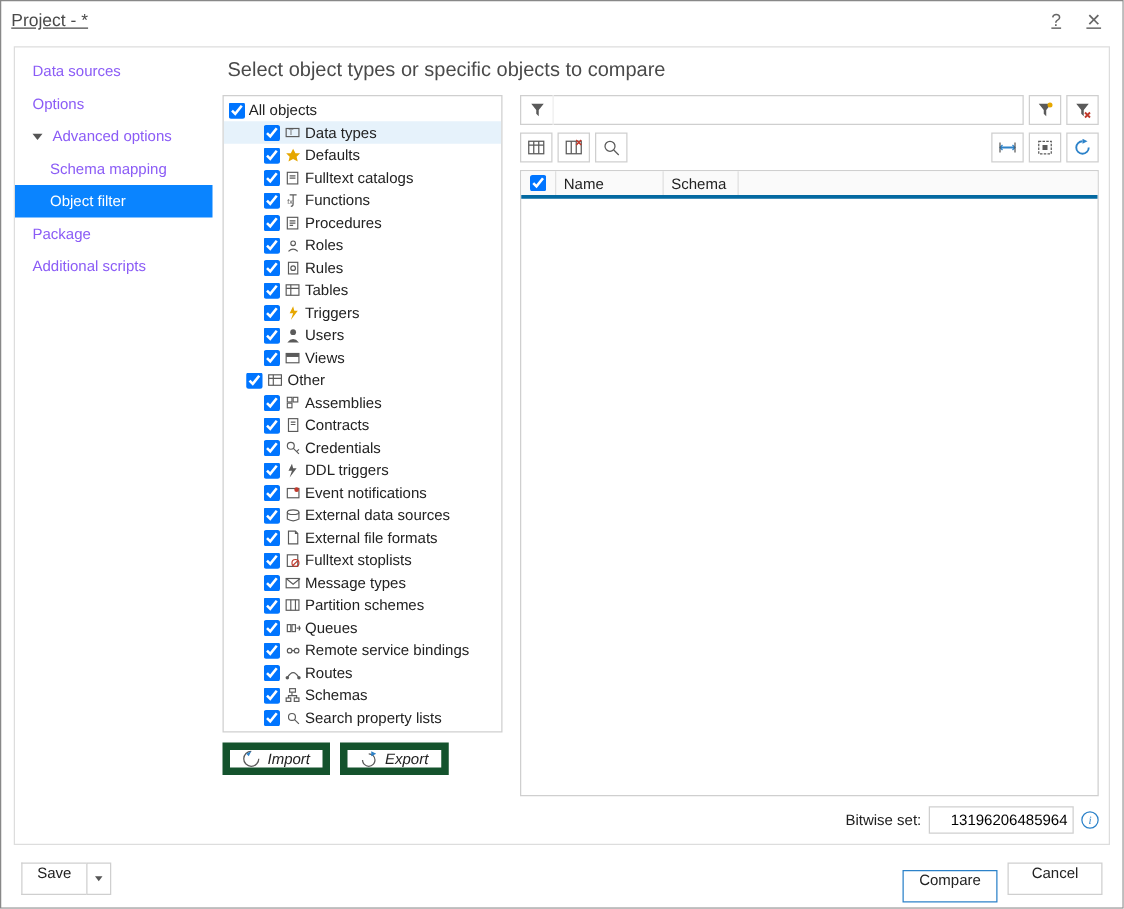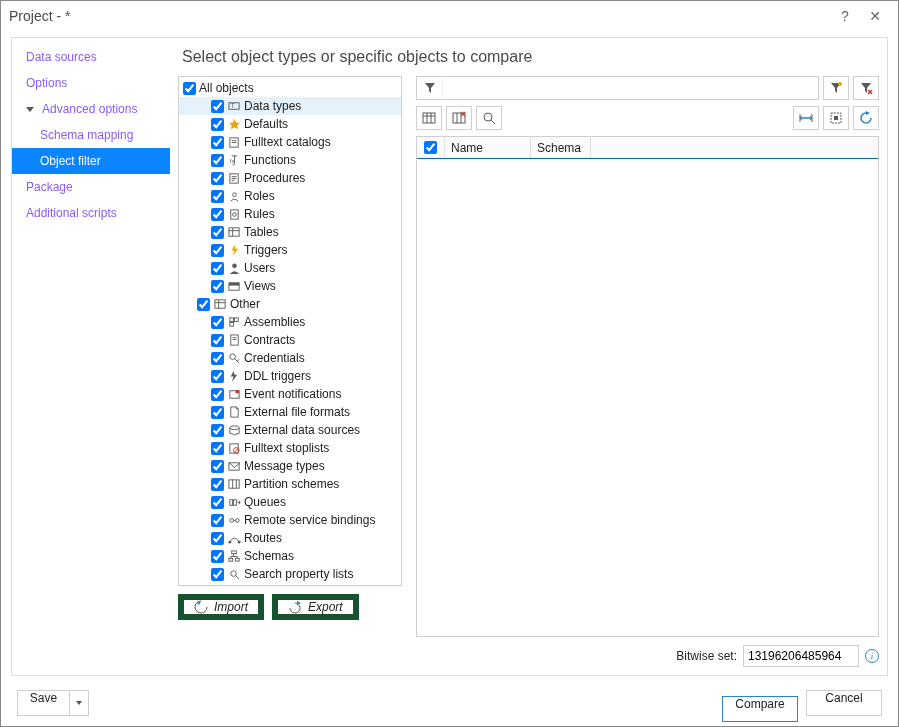--- a/index.html
+++ b/index.html
@@ -1,18 +1,18 @@
 <!DOCTYPE html>
 <html><head>
 <meta charset="utf-8">
 <style>
   * { box-sizing: border-box; }
   html, body { margin: 0; padding: 0; font-family: "Segoe UI", Tahoma, sans-serif; font-size: 12px; color: #222; background: #fff; }
   .window { width: 899px; height: 727px; border: 1px solid #888; display: flex; flex-direction: column; background: #fff; position: relative; }
-  .titlebar { height: 30px; display: flex; align-items: center; padding: 0 8px; font-size: 14px; color: #4a4a4a; }
+  .titlebar { height: 30px; display: flex; align-items: center; padding: 0 8px; font-size: 14px; color: #4a4a4a; text-decoration: underline; }
   .titlebar .spacer { flex: 1; }
   .titlebar .tb-btn { width: 30px; text-align: center; font-size: 14px; color: #666; cursor: default; }
   .content { flex: 1; display: flex; flex-direction: row; border: 1px solid #ddd; margin: 6px 10px 4px 10px; background: #fff; min-height: 0; }
   .sidebar { width: 158px; border-right: 0px solid #eee; padding-top: 6px; flex-shrink: 0; }
   .side-item { padding: 6px 10px 6px 14px; cursor: default; color: #8b5cf6; white-space: nowrap; }
   .side-item.indent { padding-left: 28px; }
   .side-item.group { padding-left: 14px; display: flex; align-items: center; gap: 4px; }
   .side-item.group::before { content: ""; display: inline-block; width: 0; height: 0; border-left: 4px solid transparent; border-right: 4px solid transparent; border-top: 5px solid #555; margin-right: 4px; }
   .side-item.selected { background: #0a84ff; color: #fff; }
   .main { flex: 1; display: flex; flex-direction: column; padding: 4px 8px 8px 8px; min-height: 0; }
@@ -31,30 +31,30 @@
   .tree-icon svg { width: 13px; height: 13px; }
   .tree-label { font-size: 12px; }
   .right-col { flex: 1; display: flex; flex-direction: column; min-width: 0; }
   .filter-row { display: flex; align-items: center; gap: 4px; margin-bottom: 6px; }
   .filter-box { flex: 1; height: 24px; border: 1px solid #cfcfcf; display: flex; align-items: center; background: #fff; }
   .filter-btn { width: 26px; height: 24px; border-left: 1px solid #eee; display: flex; align-items: center; justify-content: center; }
   .mini-btn { width: 26px; height: 24px; border: 1px solid #cfcfcf; display: flex; align-items: center; justify-content: center; background: #fff; cursor: default; }
   .toolbar2 { display: flex; align-items: center; gap: 4px; margin-bottom: 6px; }
   .toolbar2 .grow { flex: 1; }
   .grid-wrap { flex: 1; border: 1px solid #cfcfcf; background: #fff; min-height: 0; }
-  .grid-head { display: flex; height: 22px; border-bottom: 1px solid #0369a1; background: #fafafa; font-weight: normal; align-items: flex-start; }
+  .grid-head { display: flex; height: 22px; border-bottom: 3px solid #0369a1; background: #fafafa; font-weight: normal; align-items: flex-start; }
   .grid-head .gh { border-right: 1px solid #e0e0e0; height: 100%; display: flex; align-items: center; padding: 0 6px; }
   .gh-cb { width: 28px; justify-content: center; }
   .gh-name { width: 86px; }
   .gh-schema { width: 60px; }
   .below-tree { display: flex; gap: 8px; margin-top: 8px; align-items: center; }
   .btn { height: 26px; border: 6px solid #14532d; background: #fff; display: inline-flex; align-items: flex-start; padding: 0 10px; gap: 6px; cursor: default; font-style: italic; }
   .btn svg { width: 14px; height: 14px; }
   .bitwise-row { margin-top: 8px; display: flex; justify-content: flex-end; align-items: center; gap: 6px; }
-  .bitwise-input { width: 116px; height: 22px; border: 1px solid #cfcfcf; padding: 0 4px; font-size: 12px; }
+  .bitwise-input { width: 116px; height: 22px; border: 1px solid #cfcfcf; padding: 0 4px; text-align: right; font-size: 12px; }
   .info-i { width: 14px; height: 14px; border-radius: 50%; border: 1px solid #2c82c9; color: #2c82c9; font-size: 9px; display: inline-flex; align-items: center; justify-content: center; font-style: italic; font-family: Georgia, serif;}
   .footer { height: 46px; display: flex; align-items: center; padding: 0 16px; border-top: 0px solid transparent; }
   .footer .grow { flex: 1; }
   .foot-btn { height: 26px; min-width: 76px; border: 1px solid #cfcfcf; background: #fff; display: inline-flex; align-items: flex-start; justify-content: center; cursor: default; }
   .foot-btn.primary { border: 1px solid #2c82c9; }
   .save-grp { display: inline-flex; }
   .save-grp .foot-btn { min-width: 52px; border-right: none; }
   .save-grp .dd { width: 20px; border: 1px solid #cfcfcf; display: flex; align-items: center; justify-content: center; }
   .save-grp .dd::after { content: ""; width: 0; height: 0; border-left: 3px solid transparent; border-right: 3px solid transparent; border-top: 4px solid #555; }
   .ic-stroke { stroke: #5a5a5a; stroke-width: 1; fill: none; }
@@ -298,37 +298,37 @@
                     </svg>
                   </span>
                   <span class="tree-label">Event notifications</span>
                 </div>
                 <div class="tree-row">
                   <span class="indent-s"></span>
                   <span class="indent-s"></span>
                   <input type="checkbox" class="tree-cb" checked="" style="">
                   <span class="tree-icon">
                     <svg viewBox="0 0 14 14">
+                      <ellipse cx="7" cy="4" rx="5" ry="2" class="ic-stroke"></ellipse>
+                      <path d="M2 4 L2 10 Q7 13 12 10 L12 4" class="ic-stroke"></path>
+                    </svg>
+                  </span>
+                  <span class="tree-label">External data sources</span>
+                </div>
+                <div class="tree-row">
+                  <span class="indent-s"></span>
+                  <span class="indent-s"></span>
+                  <input type="checkbox" class="tree-cb" checked="" style="">
+                  <span class="tree-icon">
+                    <svg viewBox="0 0 14 14">
                       <path d="M3 1 L9 1 L11 3 L11 12 L3 12 Z" class="ic-stroke"></path>
                       <path d="M9 1 L9 3 L11 3" class="ic-stroke"></path>
                     </svg>
                   </span>
                   <span class="tree-label">External file formats</span>
-                </div>
-                <div class="tree-row">
-                  <span class="indent-s"></span>
-                  <span class="indent-s"></span>
-                  <input type="checkbox" class="tree-cb" checked="" style="">
-                  <span class="tree-icon">
-                    <svg viewBox="0 0 14 14">
-                      <ellipse cx="7" cy="4" rx="5" ry="2" class="ic-stroke"></ellipse>
-                      <path d="M2 4 L2 10 Q7 13 12 10 L12 4" class="ic-stroke"></path>
-                    </svg>
-                  </span>
-                  <span class="tree-label">External data sources</span>
                 </div>
                 <div class="tree-row">
                   <span class="indent-s"></span>
                   <span class="indent-s"></span>
                   <input type="checkbox" class="tree-cb" checked="" style="">
                   <span class="tree-icon">
                     <svg viewBox="0 0 14 14">
                       <rect x="2" y="2" width="9" height="10" class="ic-stroke"></rect>
                       <circle cx="9" cy="9" r="3" fill="none" stroke="#c0392b"></circle>
                       <line x1="7" y1="11" x2="11" y2="7" stroke="#c0392b"></line>

